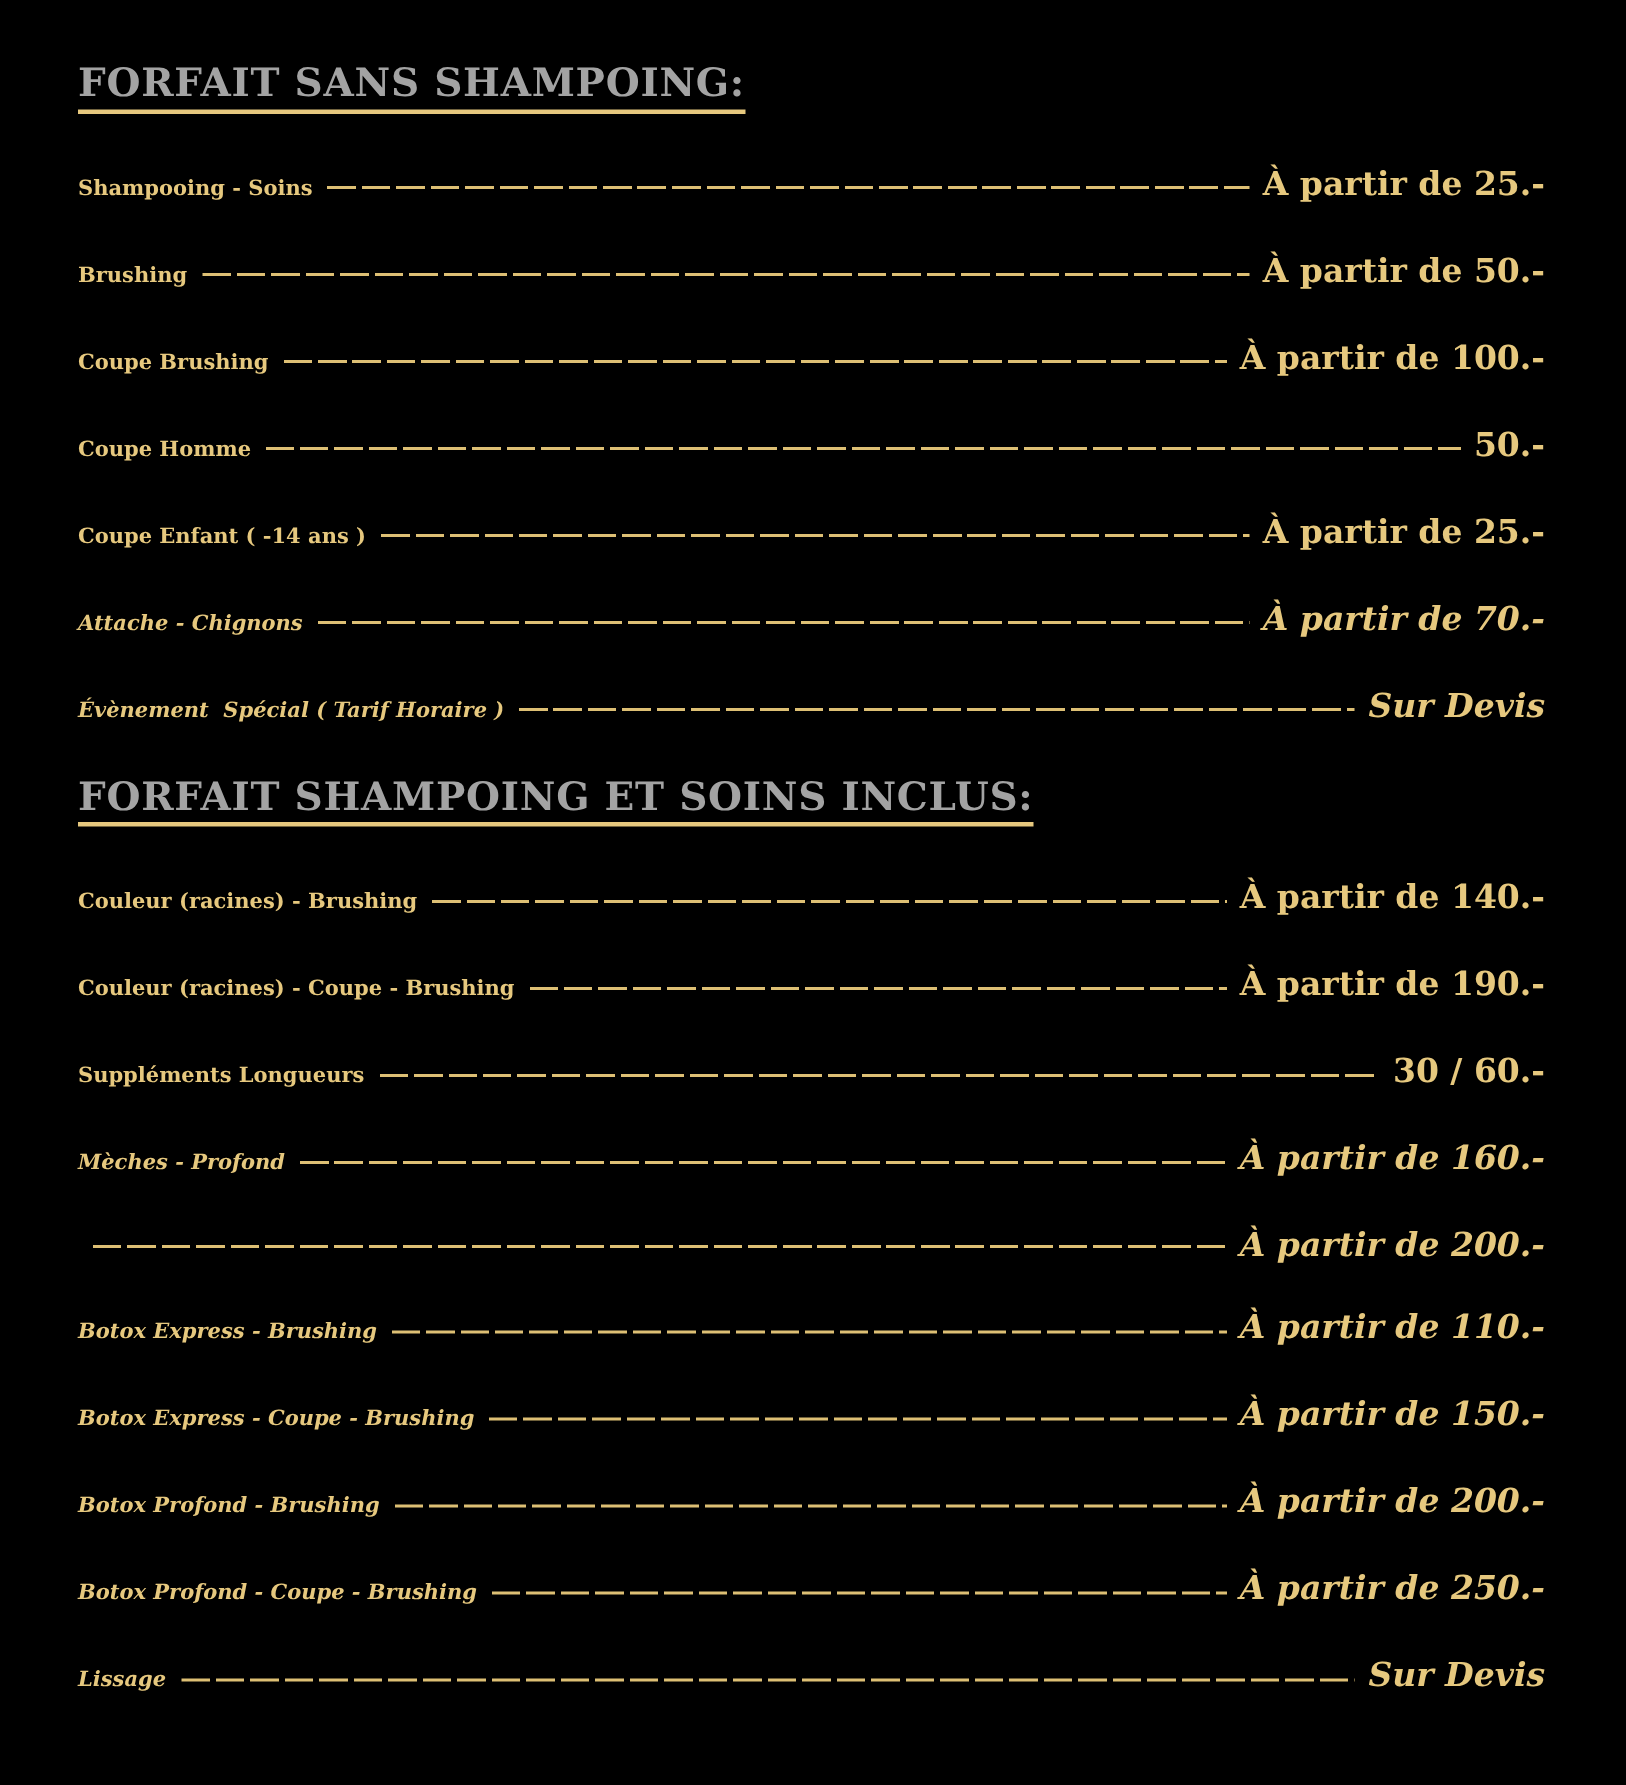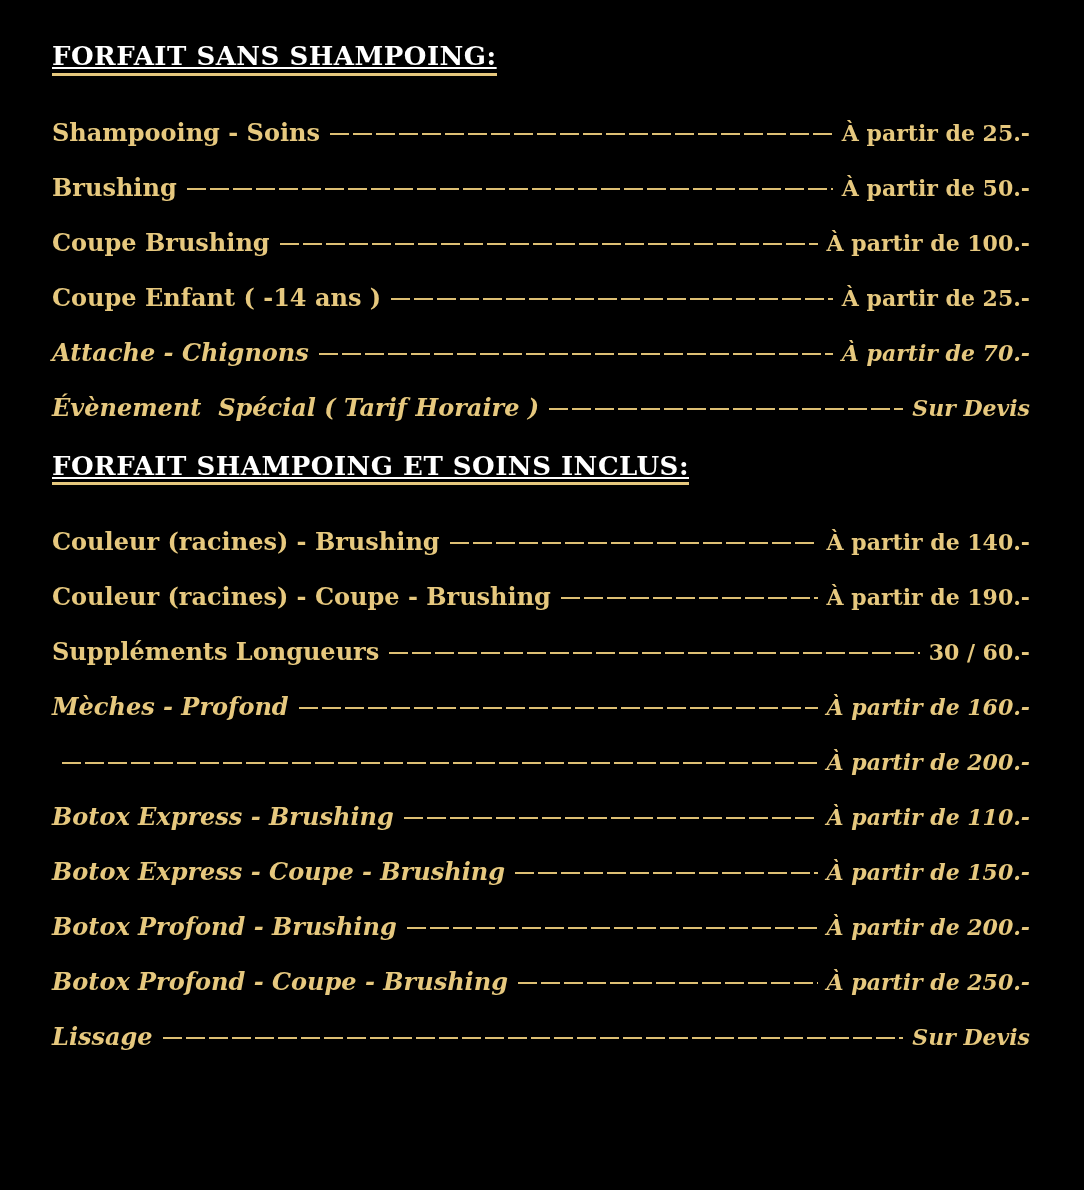--- a/index.html
+++ b/index.html
@@ -19,38 +19,37 @@
     box-sizing: border-box;
     width: 1084px;
     min-height: 1190px;
     padding: 42px 54px 30px 52px;
   }
   .section-heading {
     display: inline-block;
     font-size: 26px;
     line-height: 1.1;
     letter-spacing: 0.5px;
-    margin: 0 0 46px 0;
+    margin: 0 0 36px 0;
     border-bottom: 3px solid #E6C87E;
     padding-bottom: 2px;
-    color: #ffffff;
-    text-decoration: underline;
+    color: #a3a3a3;
   }
   .section { margin: 0; }
   .section + .section { margin-top: 28px; }
   .group + .group { margin-top: 12px; font-style: italic; }
   .row {
     display: flex;
     align-items: baseline;
     line-height: 22px;
     margin-bottom: 33px;
   }
   .section:last-child .group:last-child .row:last-child { margin-bottom: 0; }
   .label {
-    font-size: 24px;
+    font-size: 14px;
     white-space: pre;
     flex: 0 0 auto;
   }
   .leader {
     flex: 1 1 auto;
     height: 2px;
     align-self: center;
     margin: 2px 9px 0 10px;
     background: repeating-linear-gradient(
       90deg,
@@ -81,20 +80,25 @@
       </div>
       <div class="row">
         <span class="label">Brushing</span>
         <span class="leader"></span>
         <span class="price">À partir de 50.-</span>
       </div>
       <div class="row">
         <span class="label">Coupe Brushing</span>
         <span class="leader"></span>
         <span class="price">À partir de 100.-</span>
+      </div>
+      <div class="row">
+        <span class="label">Coupe Homme</span>
+        <span class="leader"></span>
+        <span class="price">50.-</span>
       </div>
       <div class="row">
         <span class="label">Coupe Enfant ( -14 ans )</span>
         <span class="leader"></span>
         <span class="price">À partir de 25.-</span>
       </div>
     </div>
 
     <div class="group">
       <div class="row">

